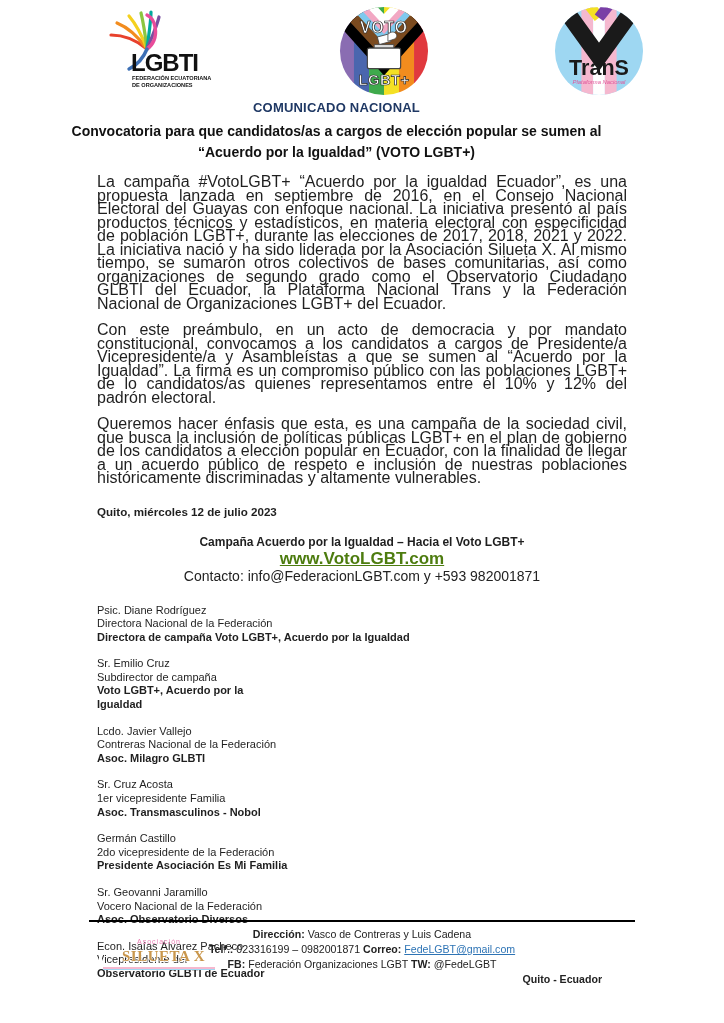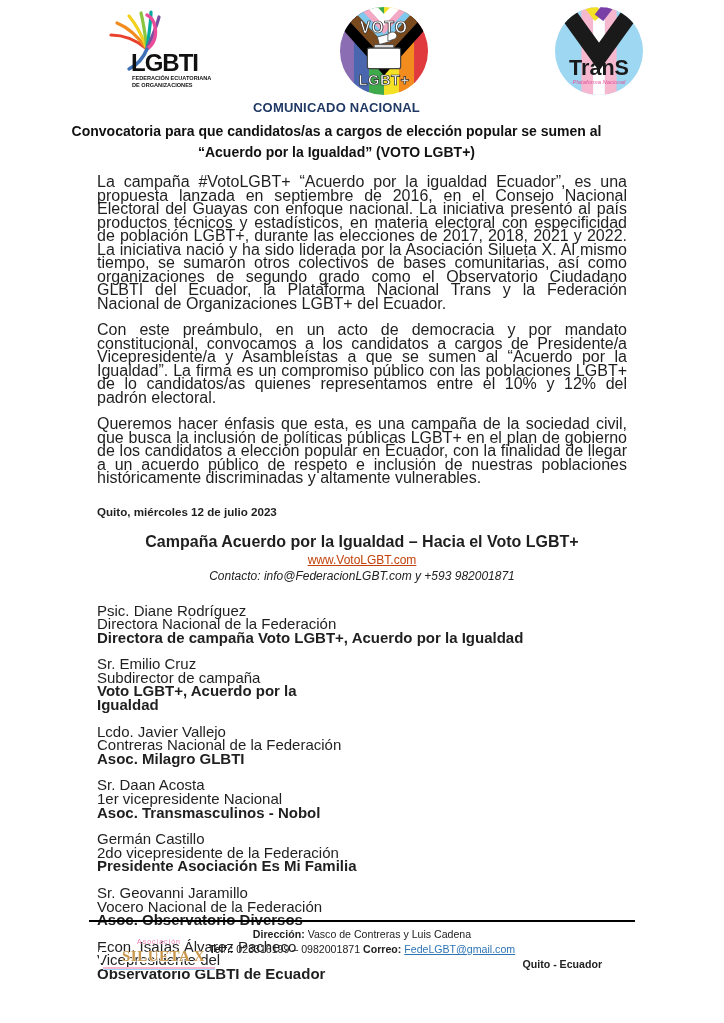--- a/index.html
+++ b/index.html
@@ -20,26 +20,26 @@
   .h-block { text-align:center; margin-top:8px;padding-left:46px; }
   .h1 { font-size:13px; font-weight:bold; color:#1F3864; letter-spacing:0.2px; }
   .h2 { font-size:14px; font-weight:bold; color:#111; line-height:21px; margin-top:6px; }
 
   
   .body-text { margin-top:12px; }
   .body-text p { font-size:16px; line-height:13.5px; text-align:justify; margin-bottom:13px; }
   .date-line { font-size:11.6px; font-weight:bold; margin:20px 0 16px 0; }
 
   .campaign { text-align:center; margin-bottom:20px; }
-  .campaign .c-title { font-size:16px; font-weight:bold; line-height:16px; }
-  .campaign .c-link { display:inline-block; font-size:12px; font-weight:normal; color:#c2410c; text-decoration:underline; line-height:16px; cursor:pointer; }
-  .campaign .c-contact { font-size:12px; font-style:italic; line-height:16px; color:#222; }
-
-  
-  .signatory { font-size:15px; line-height:13.6px; margin-bottom:13px; }
+  .campaign .c-title { font-size:12px; font-weight:bold; line-height:16px; }
+  .campaign .c-link { display:inline-block; font-size:17px; font-weight:bold; color:#4d7c0f; text-decoration:underline; line-height:16px; cursor:pointer; }
+  .campaign .c-contact { font-size:14px; line-height:16px; color:#222; }
+
+  
+  .signatory { font-size:11px; line-height:13.6px; margin-bottom:13px; }
   .signatory .org { font-weight:bold; }
 
   
   .footer { position:absolute; left:0; top:920px; width:724px; }
   .footer-rule { width:546px; margin:0 auto; border-top:2px solid #000; }
   .footer-inner { position:relative; padding-top:5px; }
   .footer-text { width:480px; margin:0 auto; text-align:center; font-size:10.6px; line-height:15px; color:#222; }
   .footer-text .b { font-weight:bold;text-align:right; }
   .footer-link { color:#2E74B5; text-decoration:underline; cursor:pointer; }
 
@@ -163,22 +163,22 @@
       <div>Subdirector de campaña</div>
       <div class="org">Voto LGBT+, Acuerdo por la</div>
       <div class="org">Igualdad</div>
     </div>
     <div class="signatory">
       <div>Lcdo. Javier Vallejo</div>
       <div>Contreras Nacional de la Federación</div>
       <div class="org">Asoc. Milagro GLBTI</div>
     </div>
     <div class="signatory">
-      <div>Sr. Daan Acosta</div>
-      <div>1er vicepresidente Nacional</div>
+      <div>Sr. Cruz Acosta</div>
+      <div>1er vicepresidente Familia</div>
       <div class="org">Asoc. Transmasculinos - Nobol</div>
     </div>
     <div class="signatory">
       <div>Germán Castillo</div>
       <div>2do vicepresidente de la Federación</div>
       <div class="org">Presidente Asociación Es Mi Familia</div>
     </div>
     <div class="signatory">
       <div>Sr. Geovanni Jaramillo</div>
       <div>Vocero Nacional de la Federación</div>
@@ -209,19 +209,25 @@
         <div>
           <span class="b">Dirección:</span>
           <span>Vasco de Contreras y Luis Cadena</span>
         </div>
         <div>
           <span class="b">Telf.:</span>
           <span>023316199 – 0982001871</span>
           <span class="b">Correo:</span>
           <span class="footer-link">FedeLGBT@gmail.com</span>
         </div>
+        <div>
+          <span class="b">FB:</span>
+          <span>Federación Organizaciones LGBT</span>
+          <span class="b">TW:</span>
+          <span>@FedeLGBT</span>
+        </div>
         <div class="b">Quito - Ecuador</div>
       </div>
 
     </div>
   </div>
 
 </div>
 
 </body></html>

